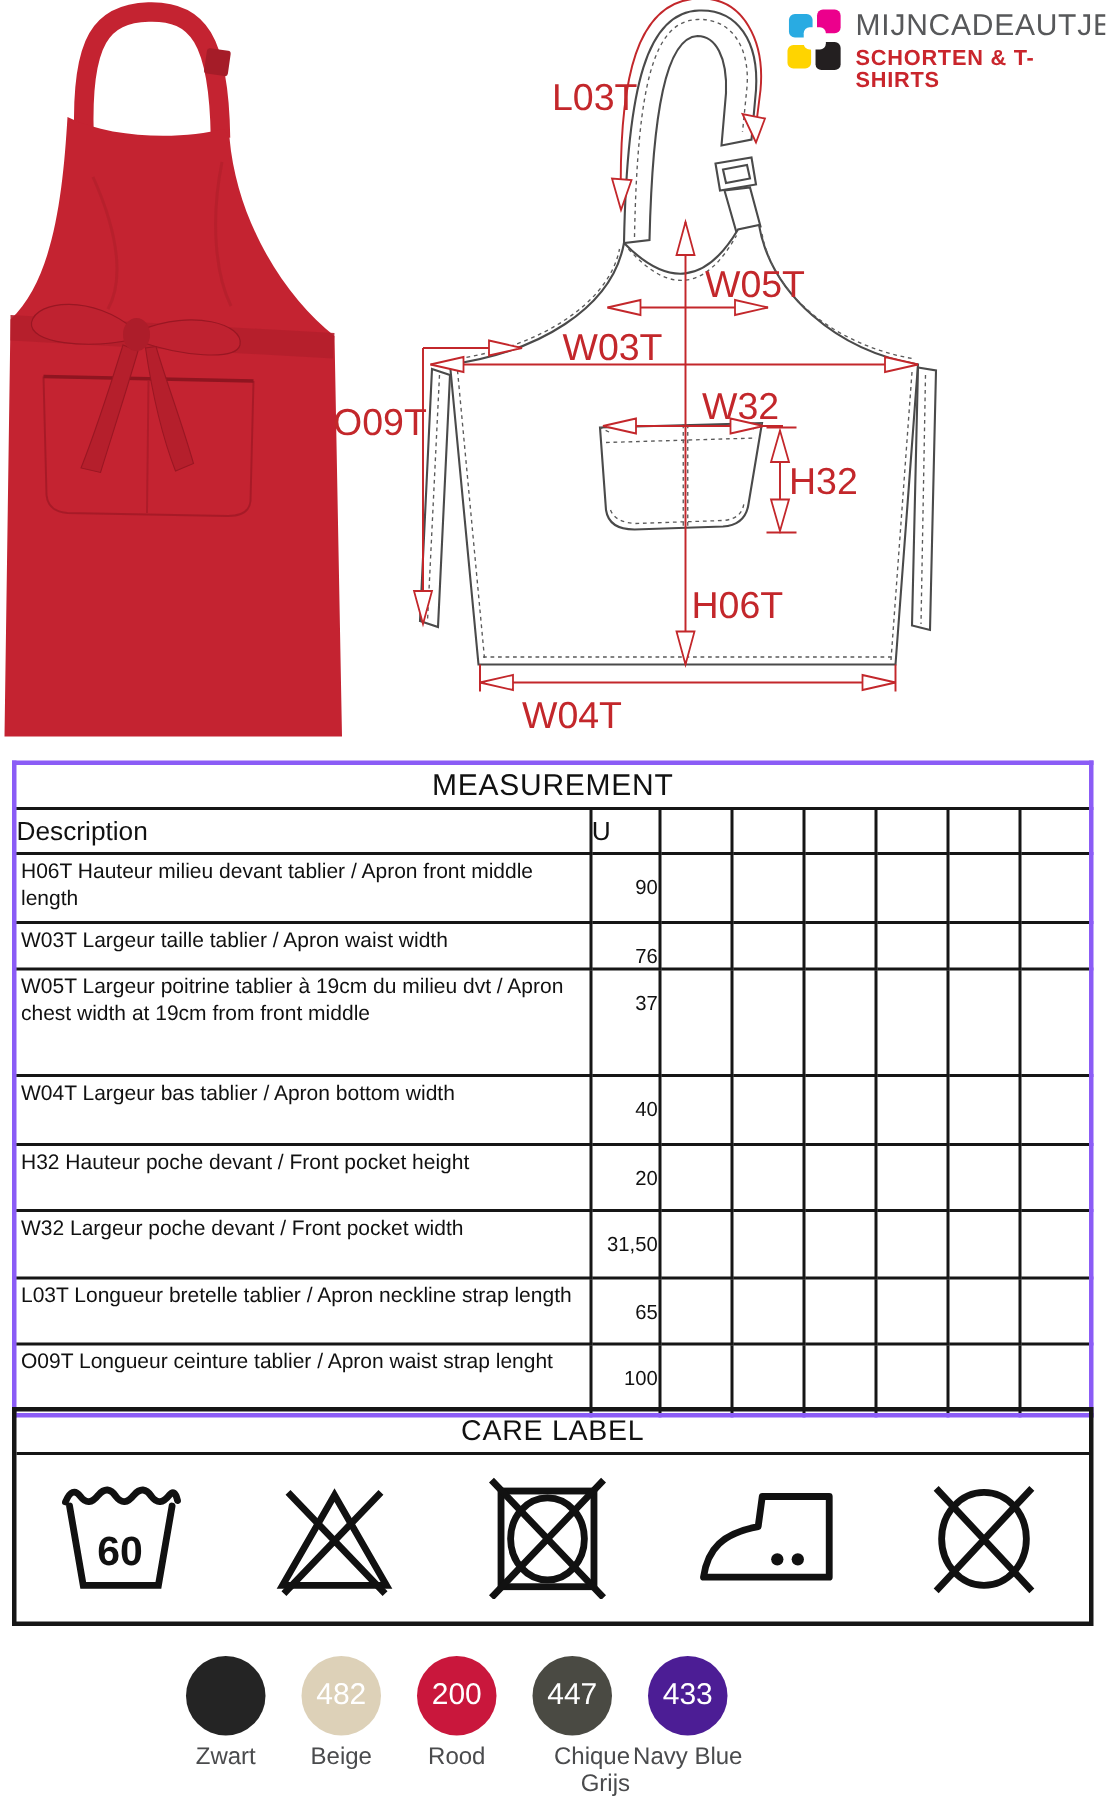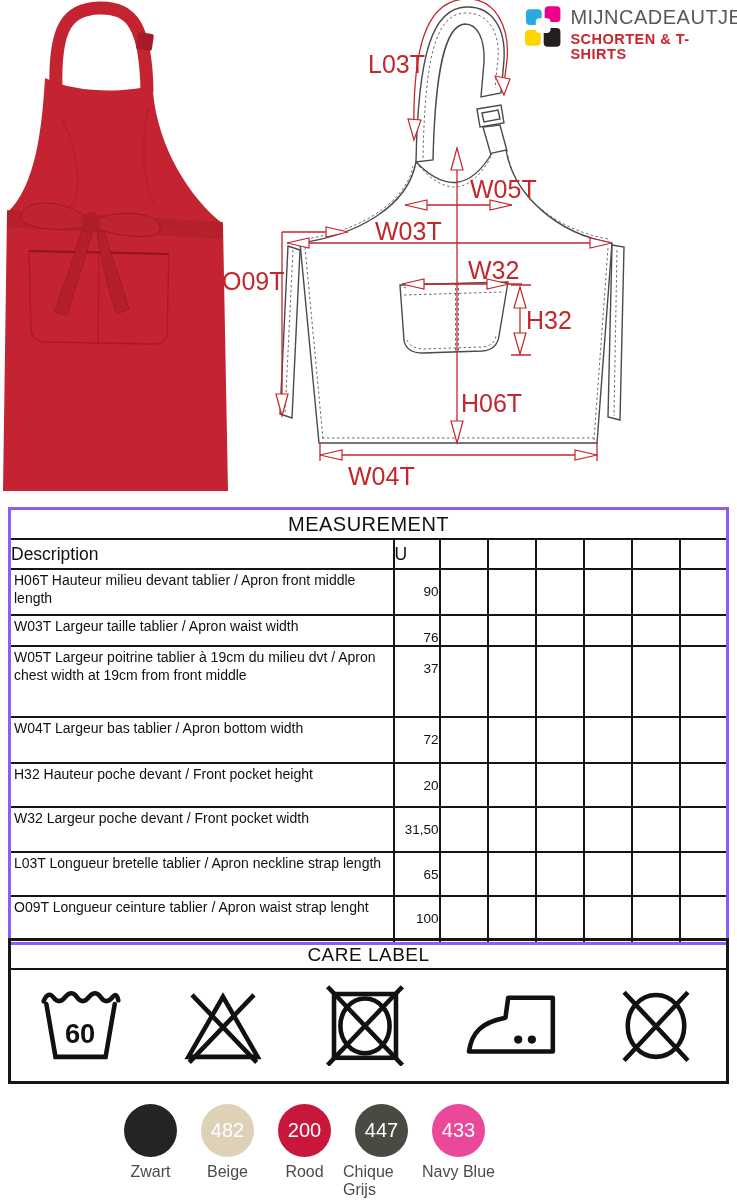--- a/index.html
+++ b/index.html
@@ -28,21 +28,21 @@
   
   #care{position:absolute;left:8px;top:938px;width:715px;height:140px;border:3px solid #161616;}
   #care .care-title{height:27px;border-bottom:2px solid #161616;display:flex;align-items:center;justify-content:center;font-size:19px;letter-spacing:.5px;}
   #care .symbols{height:110px;display:flex;align-items:center;justify-content:space-between;padding:0 22px;}
 
   
   #swatches{position:absolute;left:112px;top:1104px;display:flex;gap:0;}
   .swatch{width:77px;display:flex;flex-direction:column;align-items:center;}
   .swatch .dot{width:53px;height:53px;border-radius:50%;display:flex;align-items:center;justify-content:center;
                color:#fff;font-size:20px;}
-  .swatch .lbl{margin-top:6px;font-size:16px;line-height:1.15;color:#4a4b4d;text-align:left;}
+  .swatch .lbl{margin-top:6px;font-size:16px;line-height:1.15;color:#4a4b4d;text-align:right;}
 </style>
 </head>
 <body>
 
 <div id="page">
 
   <div id="photo">
     <svg width="230" height="495" viewBox="0 0 230 495">
 
       <path d="M56,90 C54,26 68,9 99,8 C132,7 146,26 147,92" fill="none" stroke="#c42331" stroke-width="13"></path>
@@ -208,21 +208,21 @@
       <td class="val">37</td>
       <td></td>
           <td></td>
           <td></td>
           <td></td>
           <td></td>
           <td></td>
     </tr>
     <tr class="rh2">
       <td class="desc">W04T Largeur bas tablier / Apron bottom width</td>
-      <td class="val">72</td>
+      <td class="val">40</td>
       <td></td>
           <td></td>
           <td></td>
           <td></td>
           <td></td>
           <td></td>
     </tr>
     <tr class="rh2b">
       <td class="desc">H32 Hauteur poche devant / Front pocket height</td>
       <td class="val">20</td>
@@ -316,18 +316,18 @@
     </div>
     <div class="swatch">
       <div class="dot" style="background-color: rgb(201, 23, 60);">200</div>
       <div class="lbl">Rood</div>
     </div>
     <div class="swatch">
       <div class="dot" style="background-color: rgb(74, 74, 67);">447</div>
       <div class="lbl">Chique Grijs</div>
     </div>
     <div class="swatch">
-      <div class="dot" style="background-color: #ec4899;">433</div>
+      <div class="dot" style="background-color: #4c1d95;">433</div>
       <div class="lbl">Navy Blue</div>
     </div>
   </div>
 
 </div>
 
 </body></html>

